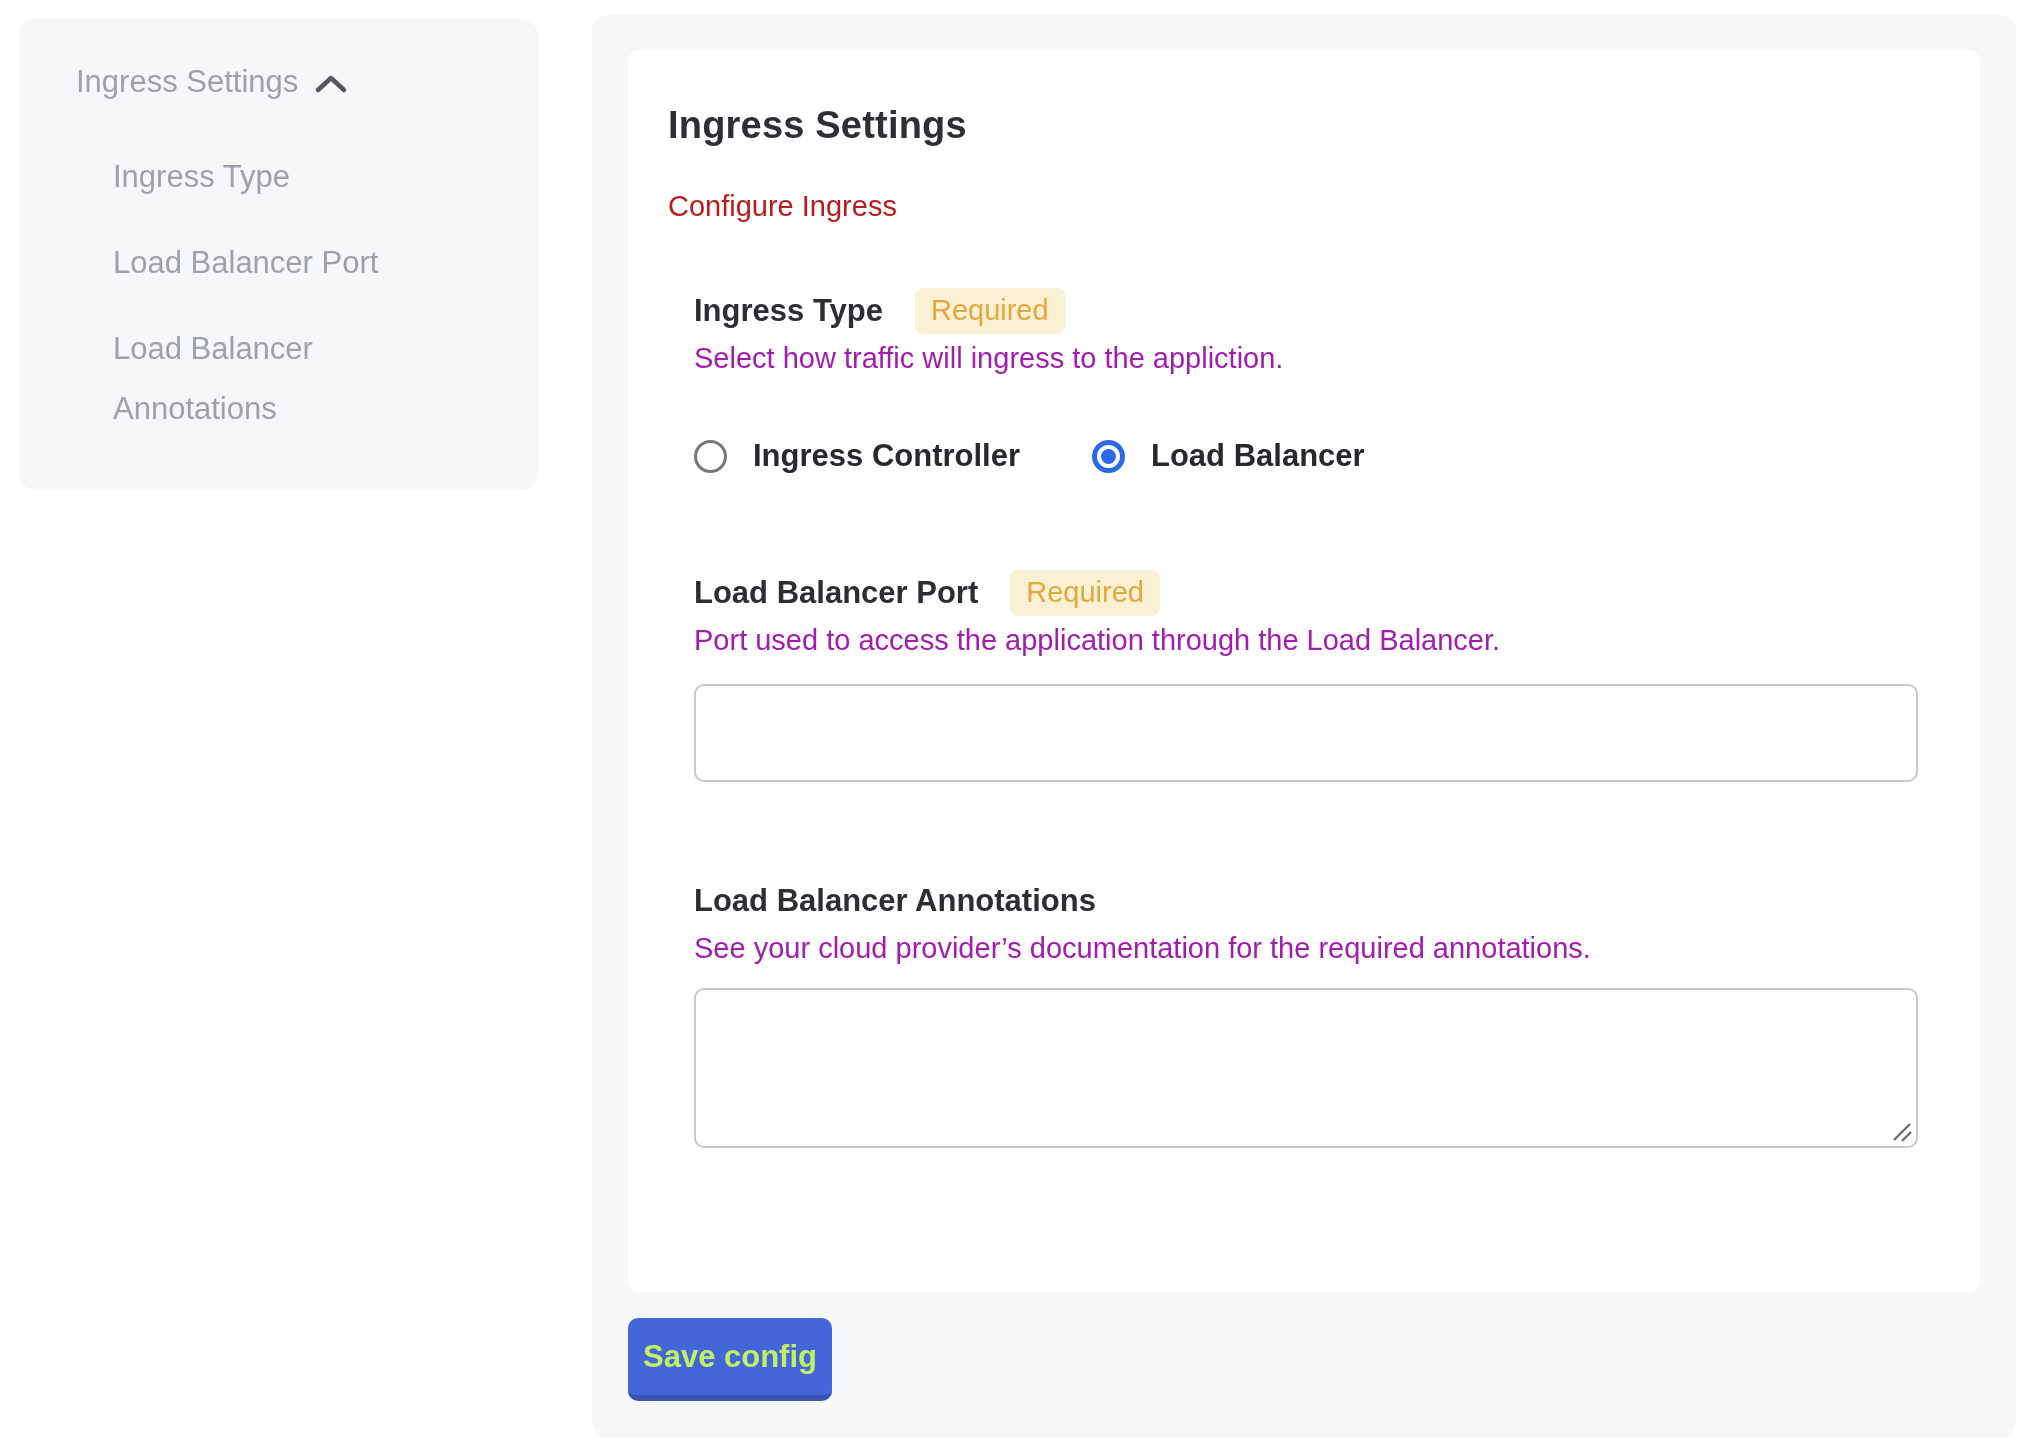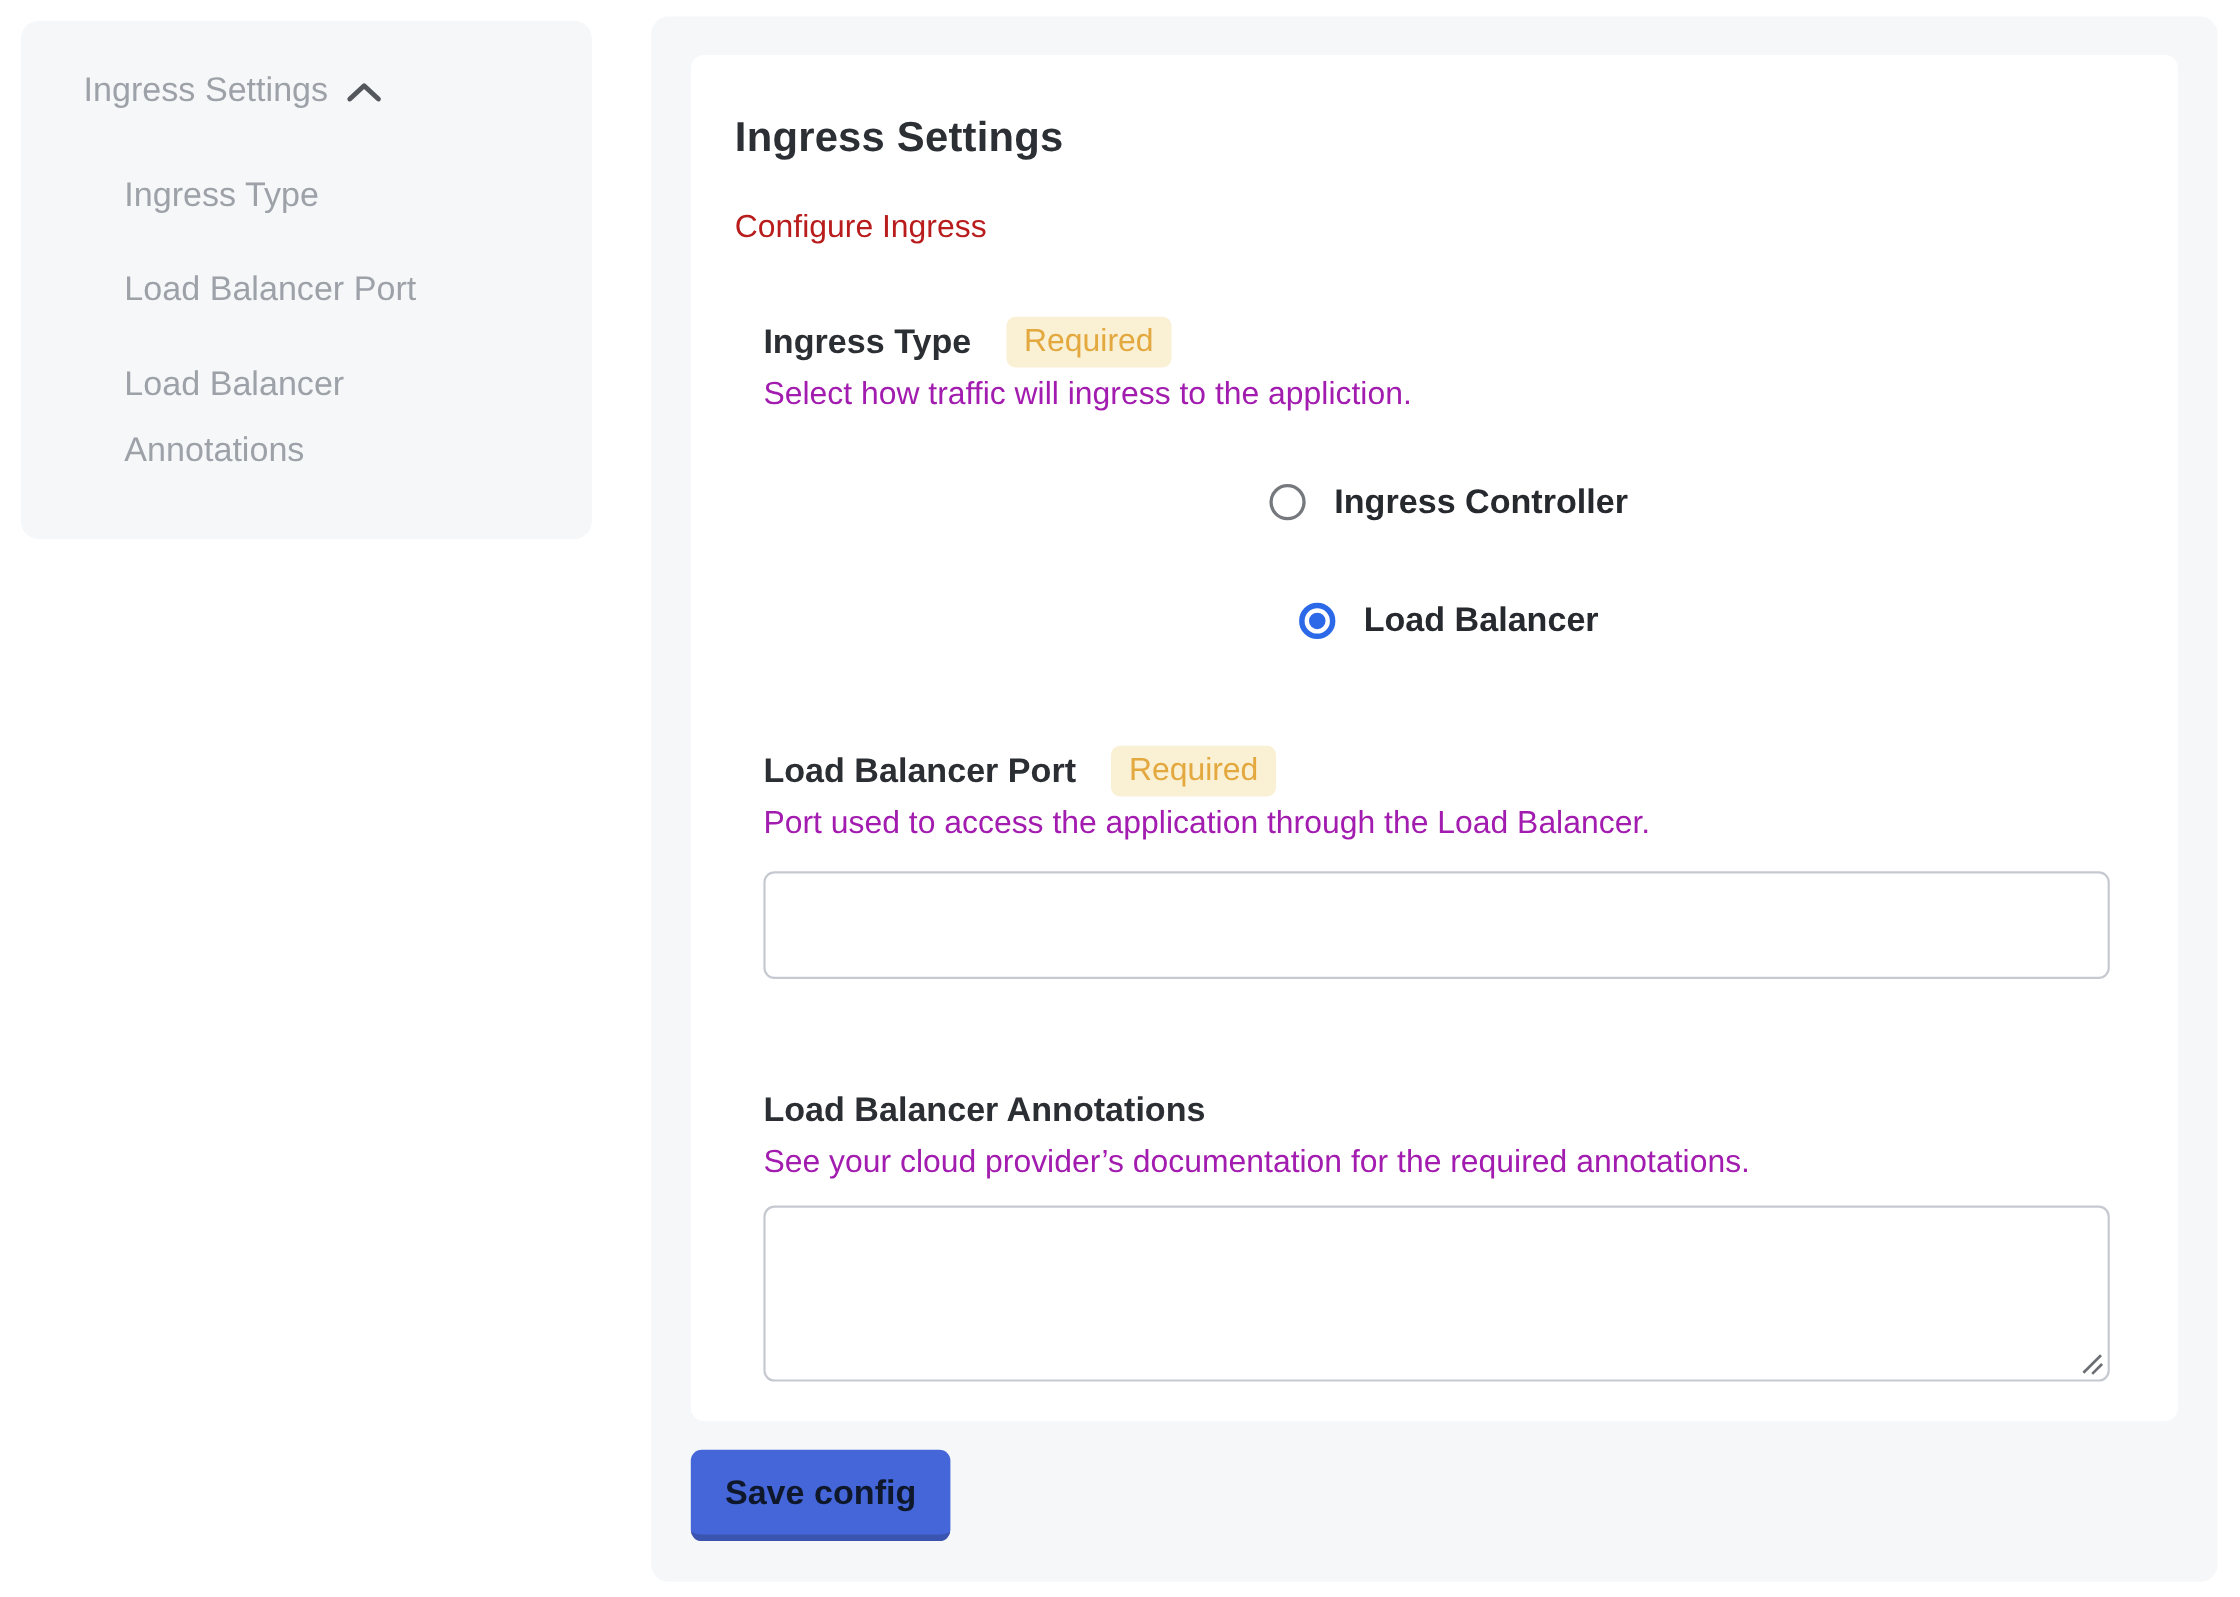--- a/index.html
+++ b/index.html
@@ -100,21 +100,21 @@
   .section-desc {
     margin-top: 6px;
     font-size: 29px;
     color: #a21caf;
     line-height: 36px;
   }
 
   
   .radio-row {
     margin-top: 62px;
-    display: flex; align-items: center; gap: 72px; flex-direction: column;
+    display: flex; align-items: center; gap: 72px;
   }
   .radio-option {
     display: flex; align-items: center; gap: 26px;
     cursor: pointer;
   }
   .radio-circle {
     width: 33px; height: 33px;
     border-radius: 50%;
     background: #ffffff;
     border: 3px solid #75797e;
@@ -184,26 +184,26 @@
     position: absolute;
     right: 4px; bottom: 4px;
     width: 24px; height: 24px;
     cursor: nwse-resize;
   }
 
   
   .save-button {
     position: absolute;
     left: 628px; top: 1318px;
-    width: 236px; height: 83px;
+    width: 204px; height: 83px;
     background: #4466d8;
     border: none;
     border-bottom: 6px solid #3a54b0;
     border-radius: 10px;
-    color: #0f172a;
+    color: #bef264;
     font-family: "Liberation Sans", sans-serif;
     font-size: 31px;
     font-weight: 700;
     cursor: pointer;
   }
 </style>
 </head>
 <body>
 
 <nav class="sidebar">

